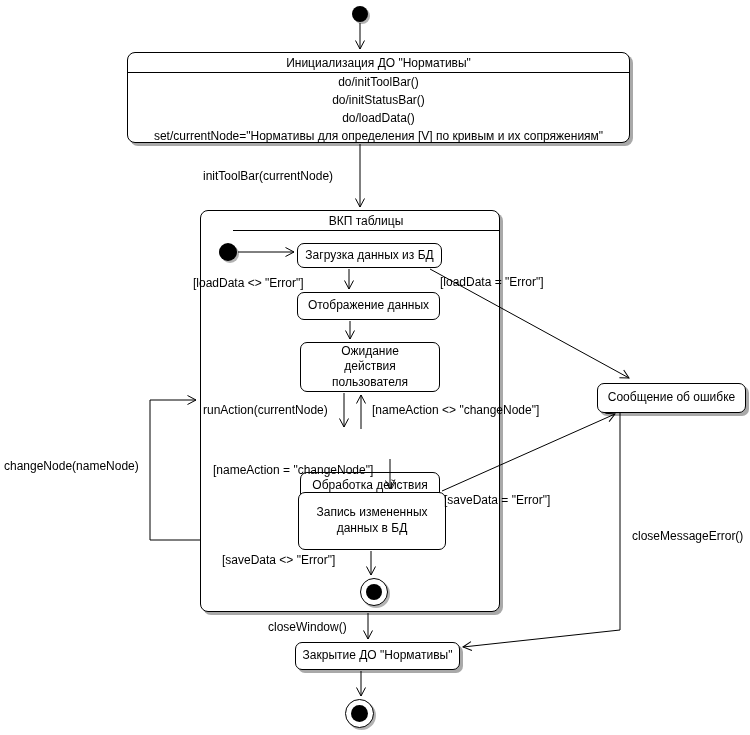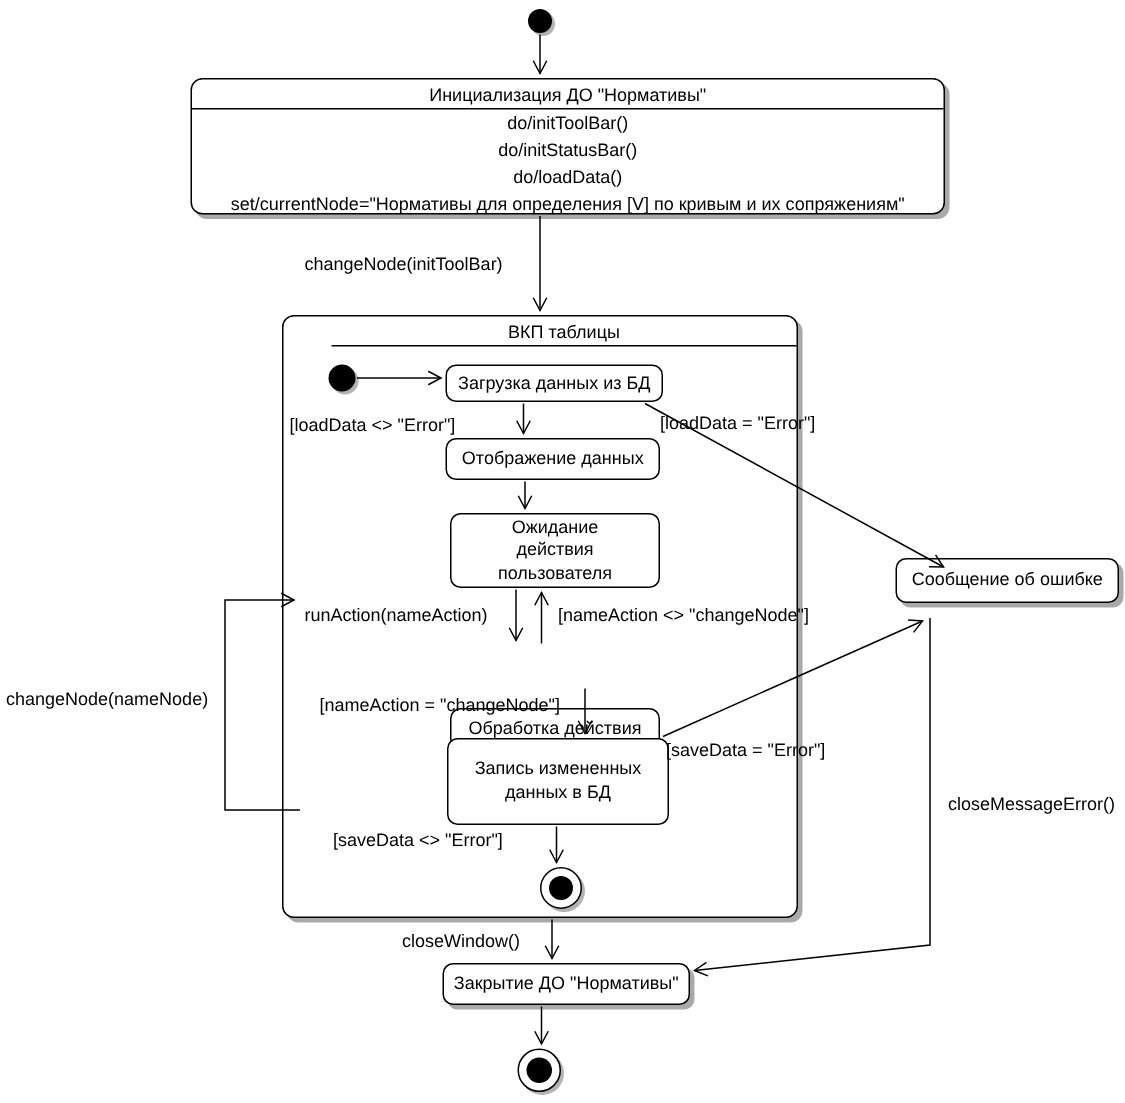--- a/index.html
+++ b/index.html
@@ -49,21 +49,21 @@
   <div class="dot" style="left:352px;top:6px;width:16px;height:16px;"></div>
 
   <div class="bigbox" style="left:127px;top:52px;width:503px;height:91px;">
     <div class="ttl">Инициализация ДО "Нормативы"</div>
     <div class="act">do/initToolBar()</div>
     <div class="act">do/initStatusBar()</div>
     <div class="act">do/loadData()</div>
     <div class="act">set/currentNode="Нормативы для определения [V] по кривым и их сопряжениям"</div>
   </div>
 
-  <div class="bigbox" style="left:188px;top:210px;width:344px;height:402px;padding-left:32px;">
+  <div class="bigbox" style="left:200px;top:210px;width:300px;height:402px;padding-left:32px;">
     <div class="ttl">ВКП таблицы</div>
   </div>
 
   <div class="dot" style="left:219px;top:243px;width:18px;height:18px;"></div>
 
   <div class="state" style="left:297px;top:243px;width:145px;height:25px;">
     <div class="nm">Загрузка данных из БД</div>
     <div class="ft" style="height:4px;"></div>
   </div>
 
@@ -84,38 +84,38 @@
 
   <div class="state" style="left:298px;top:492px;width:148px;height:58px;">
     <div class="nm" style="padding:0 16px;">Запись измененных данных в БД</div>
     <div class="ft" style="height:20px;"></div>
   </div>
 
   <div class="final" style="left:360px;top:578px;width:28px;height:28px;">
     <div class="core" style="width:16px;height:16px;"></div>
   </div>
 
-  <div class="state shadow" style="left:597px;top:372px;width:149px;height:30px;justify-content:flex-end;">
+  <div class="state shadow" style="left:597px;top:383px;width:149px;height:30px;justify-content:flex-end;">
     <div class="nm">Сообщение об ошибке</div>
     <div class="ft" style="height:5px;"></div>
   </div>
 
   <div class="state shadow" style="left:295px;top:642px;width:165px;height:28px;">
     <div class="nm">Закрытие ДО "Нормативы"</div>
     <div class="ft" style="height:6px;"></div>
   </div>
 
   <div class="final" style="left:345px;top:699px;width:29px;height:29px;">
     <div class="core" style="width:17px;height:17px;"></div>
   </div>
 
-  <div class="lbl" style="left:203px;top:169px;">changeNode(initToolBar)</div>
+  <div class="lbl" style="left:203px;top:169px;">initToolBar(currentNode)</div>
   <div class="lbl" style="left:193px;top:276px;">[loadData &lt;&gt; "Error"]</div>
   <div class="lbl" style="left:440px;top:275px;">[loadData = "Error"]</div>
-  <div class="lbl" style="left:203px;top:403px;">runAction(nameAction)</div>
+  <div class="lbl" style="left:203px;top:403px;">runAction(currentNode)</div>
   <div class="lbl" style="left:372px;top:403px;">[nameAction &lt;&gt; "changeNode"]</div>
   <div class="lbl" style="left:213px;top:463px;">[nameAction = "changeNode"]</div>
   <div class="lbl" style="left:444px;top:493px;">[saveData = "Error"]</div>
   <div class="lbl" style="left:222px;top:553px;">[saveData &lt;&gt; "Error"]</div>
   <div class="lbl" style="left:4px;top:459px;">changeNode(nameNode)</div>
   <div class="lbl" style="left:268px;top:620px;">closeWindow()</div>
   <div class="lbl" style="left:632px;top:529px;text-align:center;">closeMessageError()</div>
 
   <svg class="wires" width="750" height="735" viewBox="0 0 750 735">
     <defs>

